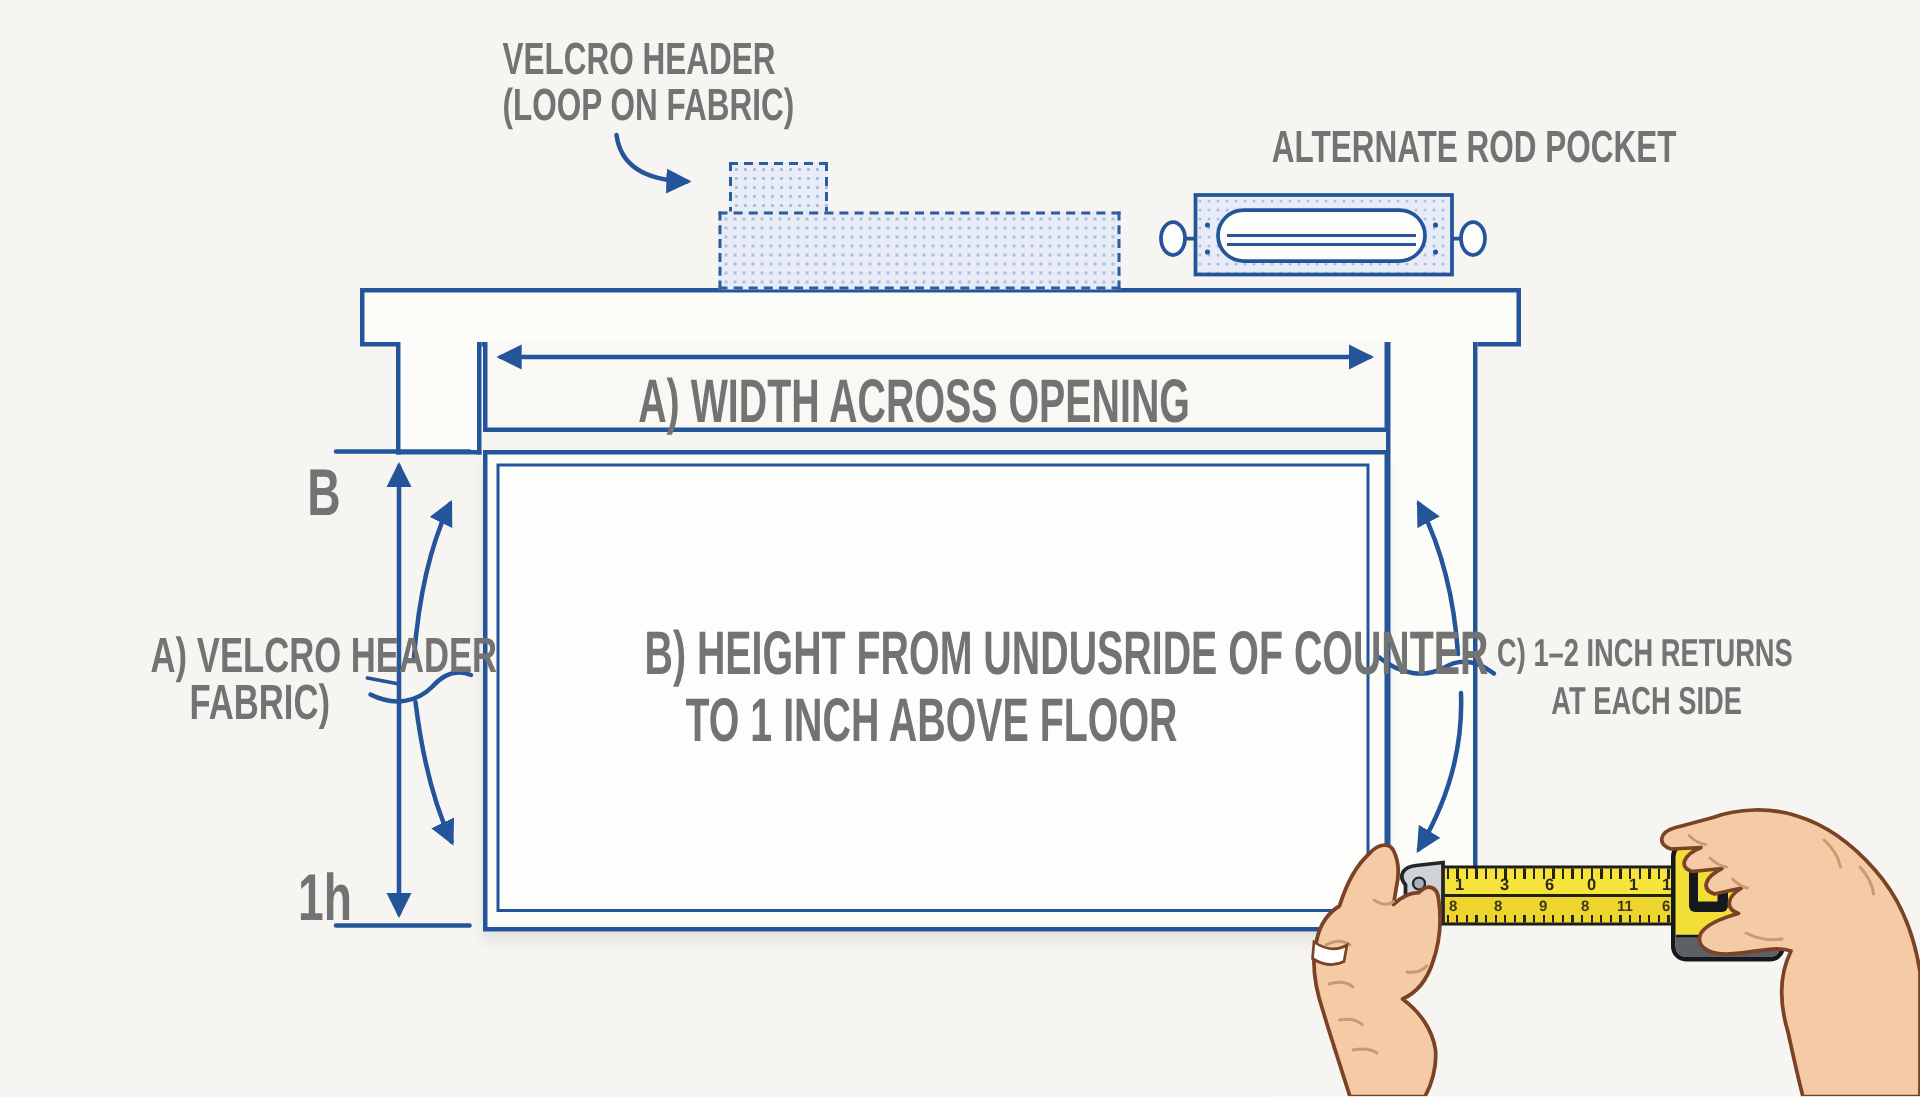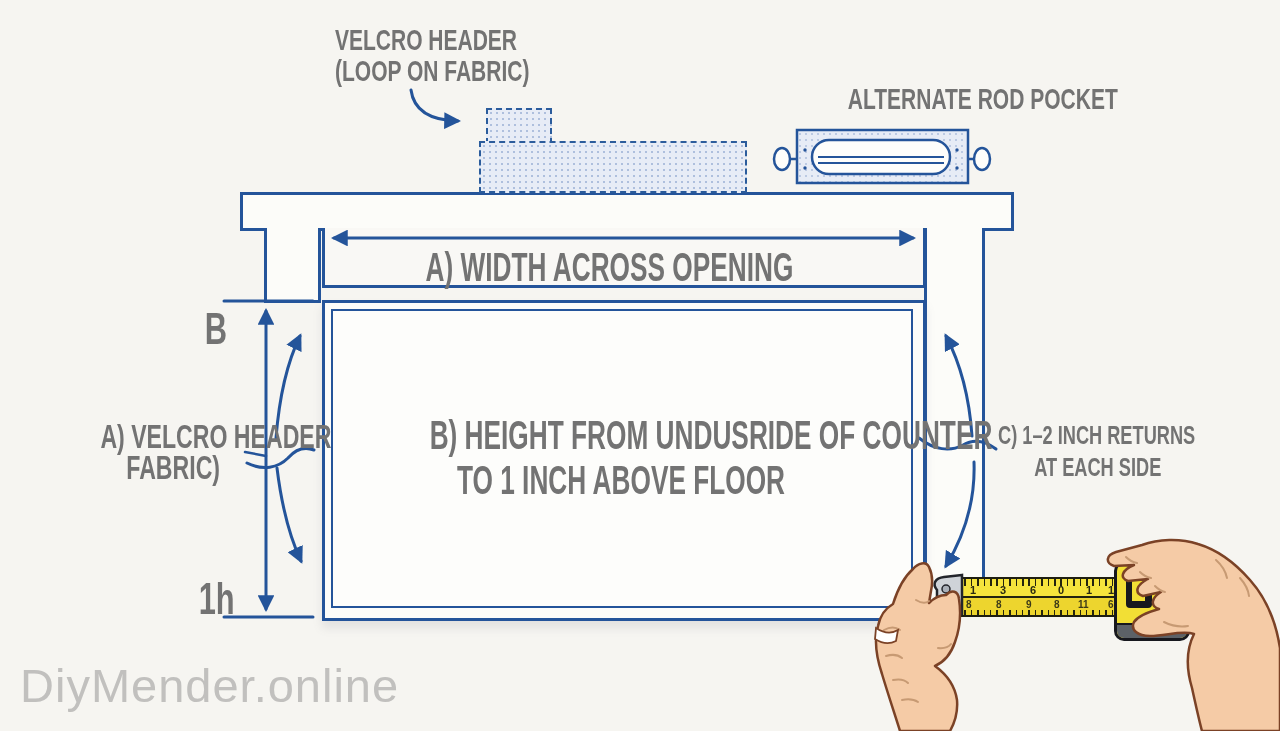--- a/index.html
+++ b/index.html
@@ -207,15 +207,14 @@
   <div class="abs navy lbl-left-note">
     <span class="cnd o-r" style="display:block">A) VELCRO HEADER</span>
     <span class="cnd o-r" style="display:block">FABRIC)</span>
   </div>
 
   <div class="abs navy lbl-right-note">
     <span class="cnd o-l" style="display:block">C) 1–2 INCH RETURNS</span>
     <span class="l2"><span class="cnd o-c">AT EACH SIDE</span></span>
   </div>
 
-  <div class="abs watermark">DiyMender.online</div>
 
 </div>
 
 </body></html>

